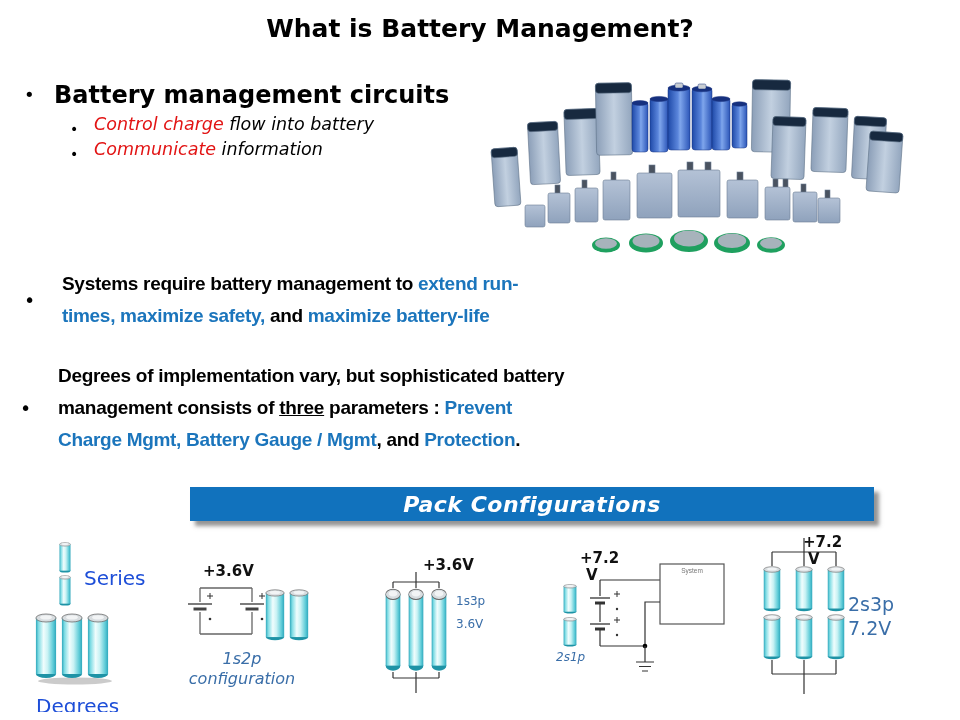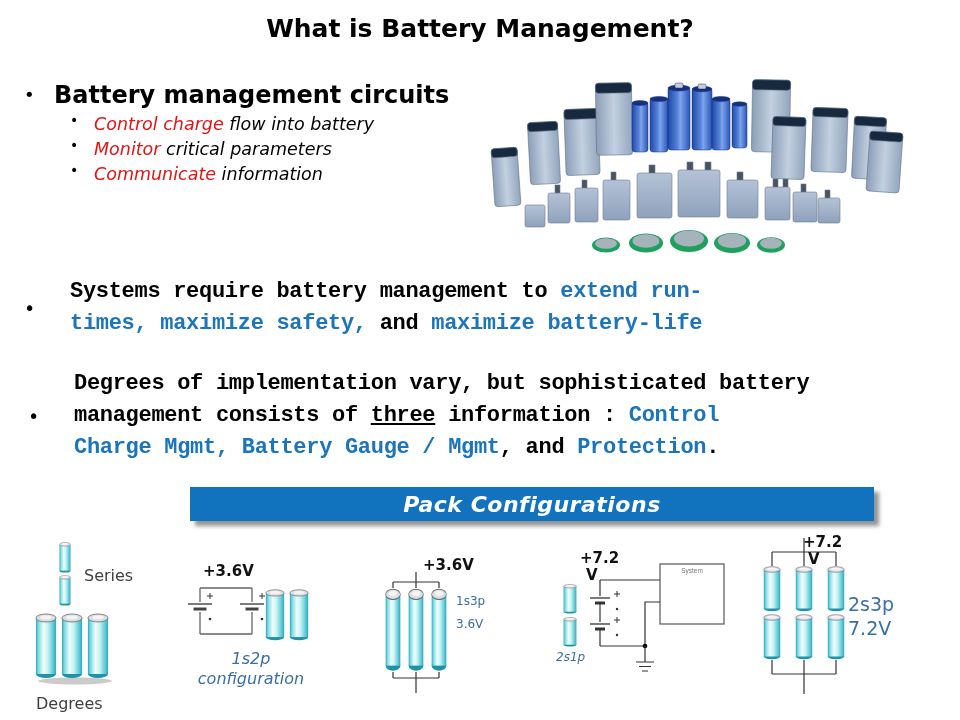--- a/index.html
+++ b/index.html
@@ -12,46 +12,46 @@
 
   
   .bullet-row{position:absolute;display:flex;align-items:center;}
   .dot{flex:0 0 30px;text-align:left;padding-left:6px;}
   .dot::before{content:"\2022";}
   .b1{left:18px;top:80px;}
   .b1 .dot{font-size:18px;line-height:30px;}
   .b1-head{font-size:24px;font-weight:bold;line-height:30px;}
 
   .subs{position:absolute;left:70px;top:112px;}
-  .sub-row{position:static;display:flex;height:25px;align-items:flex-start;}
+  .sub-row{position:static;display:flex;height:25px;align-items:flex-end;}
   .sub-row .dot{flex:0 0 24px;font-size:14px;padding-left:0;}
   .sub-text{font-size:17.5px;font-style:italic;line-height:25px;white-space:nowrap;}
   .red-em{color:#E21414;}
 
   .b23 .dot{font-size:19px;line-height:32px;}
-  .btext{margin:16px;font-family:Liberation Mono, monospace;font-weight:bold;
-         font-size:22px;line-height:32px;letter-spacing:-0.3px;white-space:nowrap;}
+  .btext{margin:8px;font-family:Liberation Sans, sans-serif;font-weight:bold;
+         font-size:19px;line-height:32px;letter-spacing:-0.3px;white-space:nowrap;}
   .b2{left:18px;top:260px;}
-  .b3{left:22px;top:352px;}
+  .b3{left:14px;top:352px;}
   .blue{color:#1B75BC;}
   .und{text-decoration:underline;}
 
   
   .banner{position:absolute;left:190px;top:487px;width:684px;height:34px;background:#1172BD;
           box-shadow:5px 5px 4px rgba(90,90,90,.65);display:flex;align-items:center;justify-content:center;}
   .banner-label{color:#fff;font-weight:bold;font-style:italic;font-size:22px;
                 font-family:"DejaVu Sans",sans-serif;letter-spacing:.5px;}
 
   
   .abs{position:absolute;}
-  .red-label{color:#404040;font-size:16px;}
+  .red-label{color:#1d4ed8;font-size:20px;}
   .cfg-label{color:#3A6EA8;font-size:12px;line-height:23px;}
   .cfg-label.it{font-style:italic;}
   .volt{color:#111;font-size:15px;font-family:"DejaVu Sans",sans-serif;font-weight:bold;}
-  .caption1{left:185px;top:649px;width:132px;text-align:center;font-size:16px;line-height:20px;}
+  .caption1{left:176px;top:649px;width:132px;text-align:center;font-size:16px;line-height:20px;}
   svg{display:block;}
 </style>
 </head>
 <body>
 
 <div class="slide">
 
   <svg width="0" height="0" style="position:absolute" aria-hidden="true">
     <defs>
       <linearGradient id="cellBody" x1="0" y1="0" x2="1" y2="0">
@@ -92,24 +92,20 @@
     <span class="dot"></span>
     <span class="b1-head">Battery management circuits</span>
   </div>
   <div class="subs">
     <div class="sub-row">
       <span class="dot"></span>
       <span class="sub-text"><span class="red-em">Control charge</span><span> flow into battery</span></span>
     </div>
     <div class="sub-row">
       <span class="dot"></span>
-      <span class="sub-text"><span class="red-em">Monitor</span><span> critical parameters</span></span>
-    </div>
-    <div class="sub-row">
-      <span class="dot"></span>
       <span class="sub-text"><span class="red-em">Communicate</span><span> information</span></span>
     </div>
   </div>
 
   <svg class="abs" style="left:483px;top:72px" width="470" height="192" viewBox="0 0 470 192">
 
     <g stroke="#5E7187" stroke-width="0.6">
       <g transform="rotate(-4 23 105)">
           <rect x="10" y="76" width="26" height="58" rx="3" fill="url(#prismGrad)"></rect>
           <rect x="10" y="76" width="26" height="9" rx="3" fill="#17293F"></rect>
@@ -205,21 +201,21 @@
     </g>
   </svg>
 
   <div class="bullet-row b23 b2">
     <span class="dot"></span>
     <p class="btext"><span>Systems require battery management to </span><span class="blue">extend run-</span><br><span class="blue">times, maximize safety,</span><span> and </span><span class="blue">maximize battery-life</span></p>
   </div>
 
   <div class="bullet-row b23 b3">
     <span class="dot"></span>
-    <p class="btext"><span>Degrees of implementation vary, but sophisticated battery</span><br><span>management consists of </span><span class="und">three</span><span> information : </span><span class="blue">Control</span><br><span class="blue">Charge Mgmt, Battery Gauge / Mgmt</span><span>, and </span><span class="blue">Protection</span><span>.</span></p>
+    <p class="btext"><span>Degrees of implementation vary, but sophisticated battery</span><br><span>management consists of </span><span class="und">three</span><span> parameters : </span><span class="blue">Prevent</span><br><span class="blue">Charge Mgmt, Battery Gauge / Mgmt</span><span>, and </span><span class="blue">Protection</span><span>.</span></p>
   </div>
 
   <div class="banner">
     <span class="banner-label">Pack Configurations</span>
   </div>
 
   <svg class="abs" style="left:56px;top:542px" width="18" height="64" viewBox="0 0 18 64">
     <use href="#cell" x="3" y="0" width="12" height="31"></use>
     <use href="#cell" x="3" y="33" width="12" height="31"></use>
   </svg>

